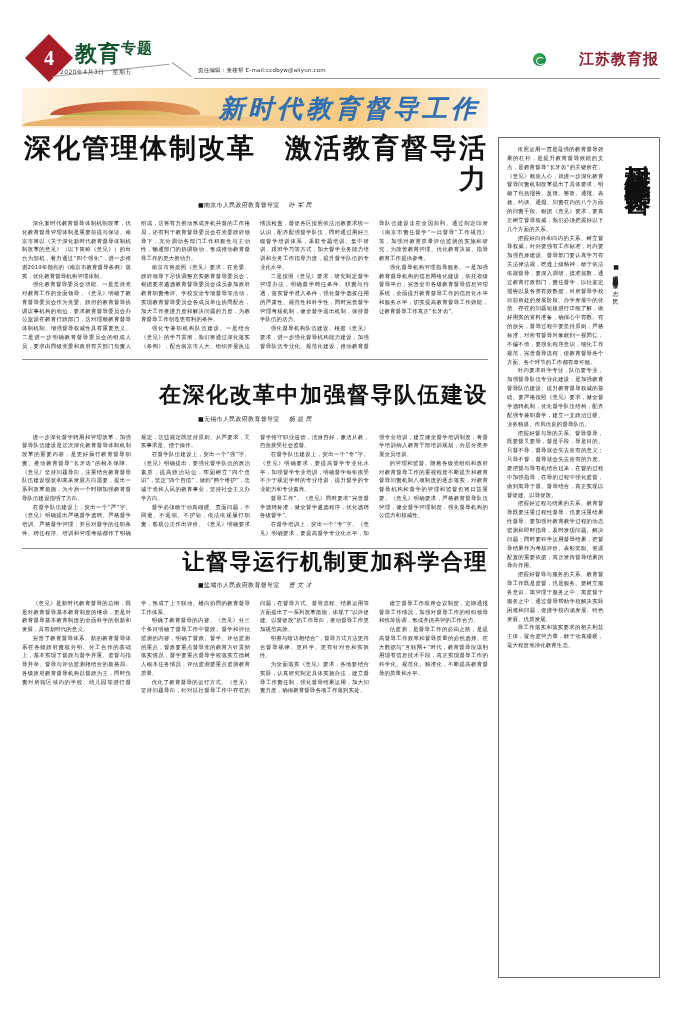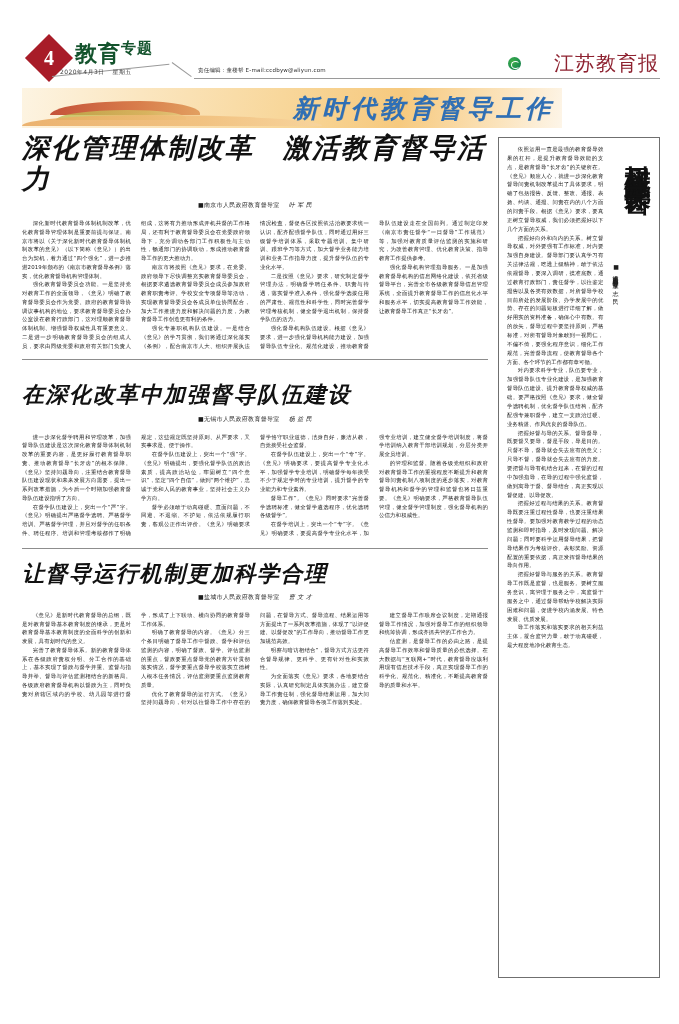--- a/index.html
+++ b/index.html
@@ -62,26 +62,26 @@
     background: radial-gradient(circle at 35% 35%, #3fae49 0%, #1d8f4e 60%, #0d6b3a 100%);
     position: relative;
   }
   .brand-mark::after {
     content: ""; position: absolute; left: 3px; top: 3.5px;
     width: 7px; height: 6px; border: 1.4px solid #fff; border-right-color: transparent;
     border-radius: 50%;
   }
   .brand-name {
     font-family: "DejaVu Serif", "Liberation Serif", serif;
-    font-size: 20px; font-weight: normal; color: #8e2230; letter-spacing: 1px; margin-left: 29px;
+    font-size: 15px; font-weight: bold; color: #8e2230; letter-spacing: 1px; margin-left: 29px;
   }
 
   
   .banner {
-    position: absolute; left: 22px; top: 88px; width: 540px; height: 40px;
+    position: absolute; left: 22px; top: 88px; width: 466px; height: 40px;
     background: linear-gradient(100deg,#fdf4e2 0%,#fbe6c0 22%,#f8d79b 48%,#f6c97e 70%,#fbe3bb 88%,#fdf5e8 100%);
     overflow: hidden;
   }
   .banner .hill1 {
     position: absolute; left: 28px; top: 13px; width: 150px; height: 14px;
     background: linear-gradient(90deg,#c0452c,#d4713f 55%,#e09a59);
     border-radius: 60% 40% 0 0 / 100% 90% 0 0;
     opacity: .92;
   }
   .banner .hill2 {
@@ -101,25 +101,24 @@
     font-family: "DejaVu Serif", "Liberation Serif", serif;
     font-size: 25px; font-weight: bold; font-style: italic;
     color: #2f6fb5; letter-spacing: 4px; white-space: nowrap;
     text-shadow: .5px .5px 0 rgba(30,80,140,.3);
   }
 
   
   .left-zone { position: absolute; left: 22px; top: 132px; width: 466px; }
 
   .headline {
-    text-align: left;
+    text-align: right;
     font-family: "DejaVu Serif", "Liberation Serif", serif;
     font-weight: bold; color: #111;
     line-height: 1.15;
-    font-style: italic;
   }
   .headline.h1 { font-size: 27px; letter-spacing: 2px; }
   .headline.h2 { font-size: 22px; letter-spacing: 1.5px;
     font-family: "DejaVu Sans", "Liberation Sans", sans-serif; }
   .headline.h3 { font-size: 22px; letter-spacing: 1.5px;
     font-family: "DejaVu Sans", "Liberation Sans", sans-serif; }
   .byline {
     text-align: center; font-size: 6px; color: #1d1d1d;
     margin-top: 7px; letter-spacing: .3px;
   }
@@ -223,21 +222,21 @@
         <p>督学必须敢于动真碰硬、直面问题，不回避、不退缩、不护短，依法依规履行职责，客观公正作出评价。《意见》明确要求督学恪守职业道德，洁身自好，廉洁从教，自觉接受社会监督。</p>
         <p>在督学队伍建设上，突出一个“专”字。《意见》明确要求，要提高督学专业化水平，加强督学专业培训，明确督学每年接受不少于规定学时的专业培训，提升督学的专业能力和专业素养。</p>
         <p>督导工作”。《意见》同时要求“完善督学选聘标准，健全督学遴选程序，优化选聘各级督学”。</p>
         <p>在督学培训上，突出一个“专”字。《意见》明确要求，要提高督学专业化水平，加强专业培训，建立健全督学培训制度，将督学培训纳入教育干部培训规划，分层分类开展全员培训。</p>
         <p>的管理和监督。随着各级党组织和政府对教育督导工作的重视程度不断提升和教育督导问责机制八项制度的逐步落实，对教育督导机构和督学的管理和监督也将日益重要。《意见》明确要求，严格教育督导队伍管理，健全督学管理制度，强化督导机构的公信力和权威性。</p>
       </div>
     </div>
 
     <div class="hr-thin" style="margin-top:10px"></div>
 
-    <div style="margin-top:12px">
+    <div style="">
       <div class="headline h3">让督导运行机制更加科学合理</div>
       <div class="byline"><span>■盐城市人民政府教育督导室</span><span class="author">曹 文 才</span></div>
       <div class="cols c4">
         <p>《意见》是新时代教育督导的总纲，既是对教育督导基本教育制度的继承，更是对教育督导基本教育制度的全面科学的创新和发展，具有划时代的意义。</p>
         <p>完善了教育督导体系。新的教育督导体系在各级政府责权分明、分工合作的基础上，基本实现了督政与督学并重、监督与指导并举、督导与评估监测相结合的新格局。各级政府教育督导机构以督政为主，同时负责对所辖区域内的学校、幼儿园等进行督学，形成了上下联动、横向协同的教育督导工作体系。</p>
         <p>明确了教育督导的内容。《意见》分三个条目明确了督导工作中督政、督学和评估监测的内容，明确了督政、督学、评估监测的重点，督政要重点督导党的教育方针贯彻落实情况，督学要重点督导学校落实立德树人根本任务情况，评估监测要重点监测教育质量。</p>
         <p>优化了教育督导的运行方式。《意见》坚持问题导向，针对以往督导工作中存在的问题，在督导方式、督导流程、结果运用等方面提出了一系列改革措施，体现了“以评促建、以督促改”的工作导向，推动督导工作更加规范高效。</p>
         <p>明察与暗访相结合”，督导方式方法更符合督导规律、更科学、更有针对性和实效性。</p>
         <p>为全面落实《意见》要求，各地要结合实际，认真研究制定具体实施办法，建立督导工作责任制，强化督导结果运用，加大问责力度，确保教育督导各项工作落到实处。</p>
         <p>建立督导工作联席会议制度，定期通报督导工作情况，加强对督导工作的组织领导和统筹协调，形成齐抓共管的工作合力。</p>

